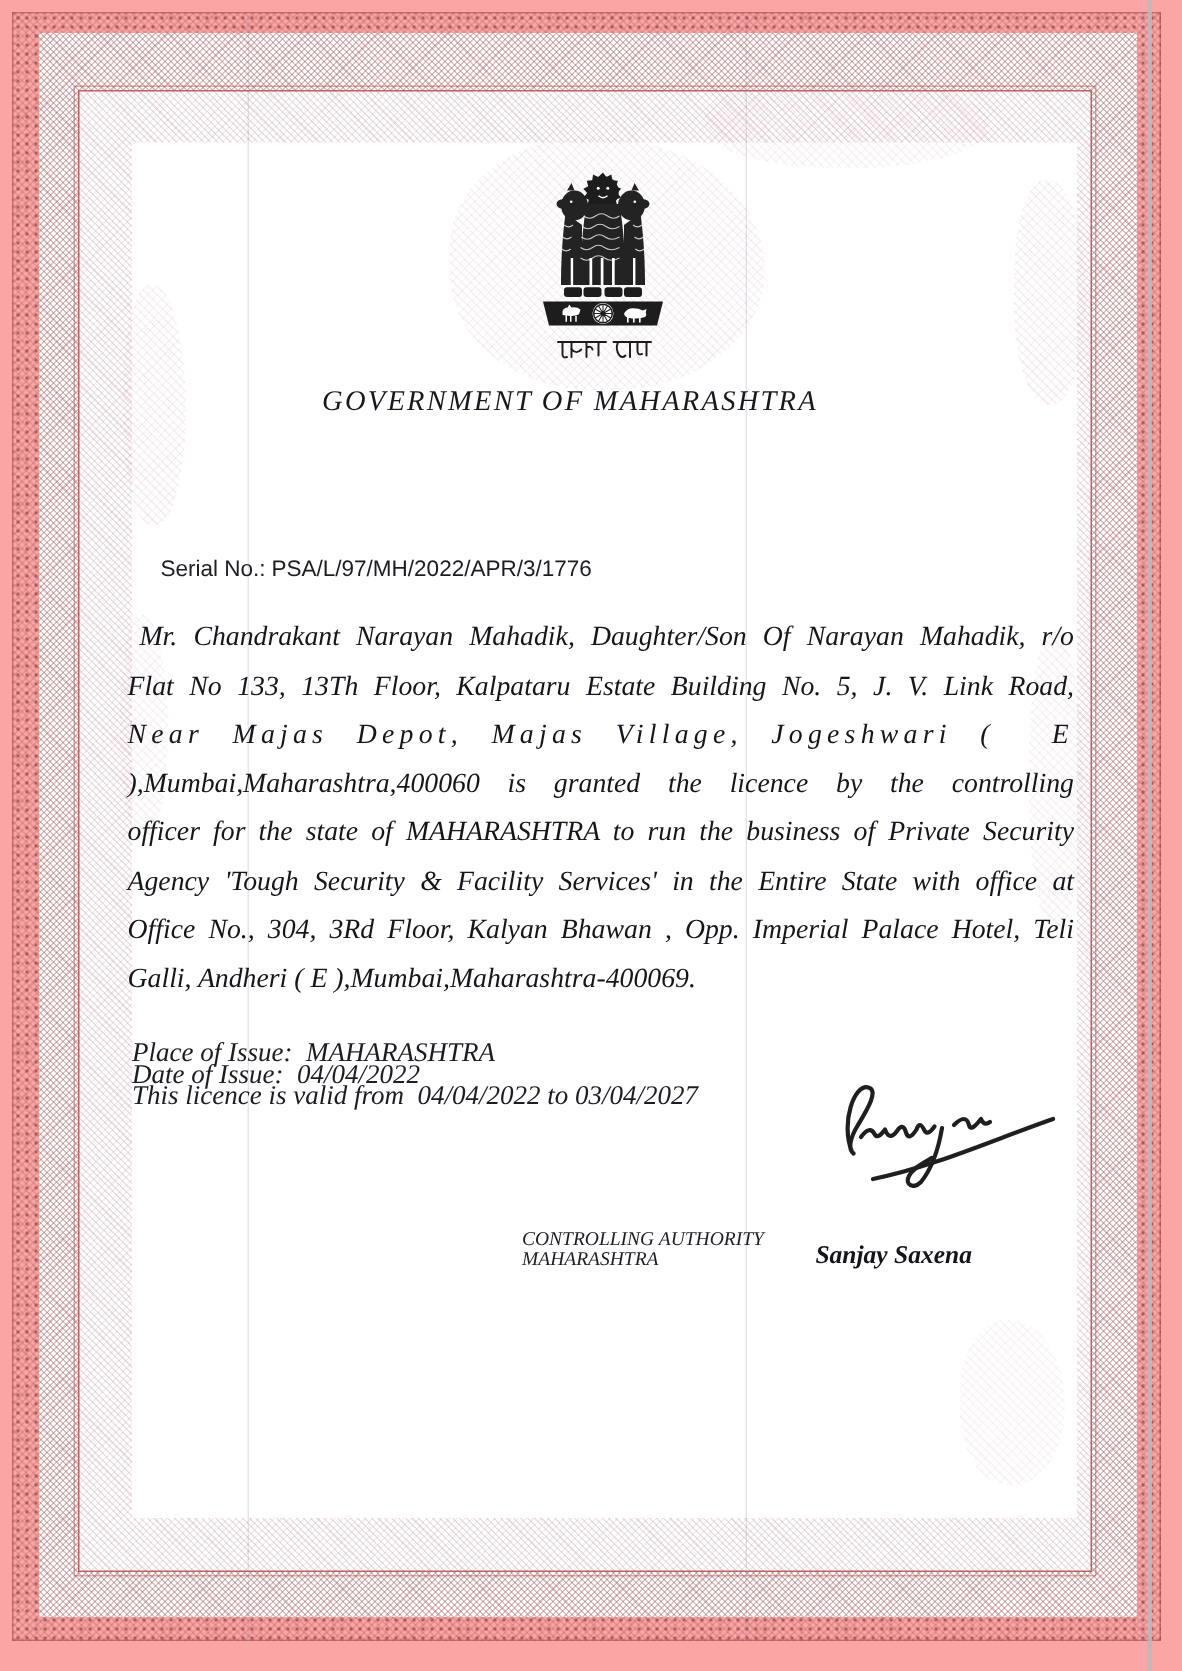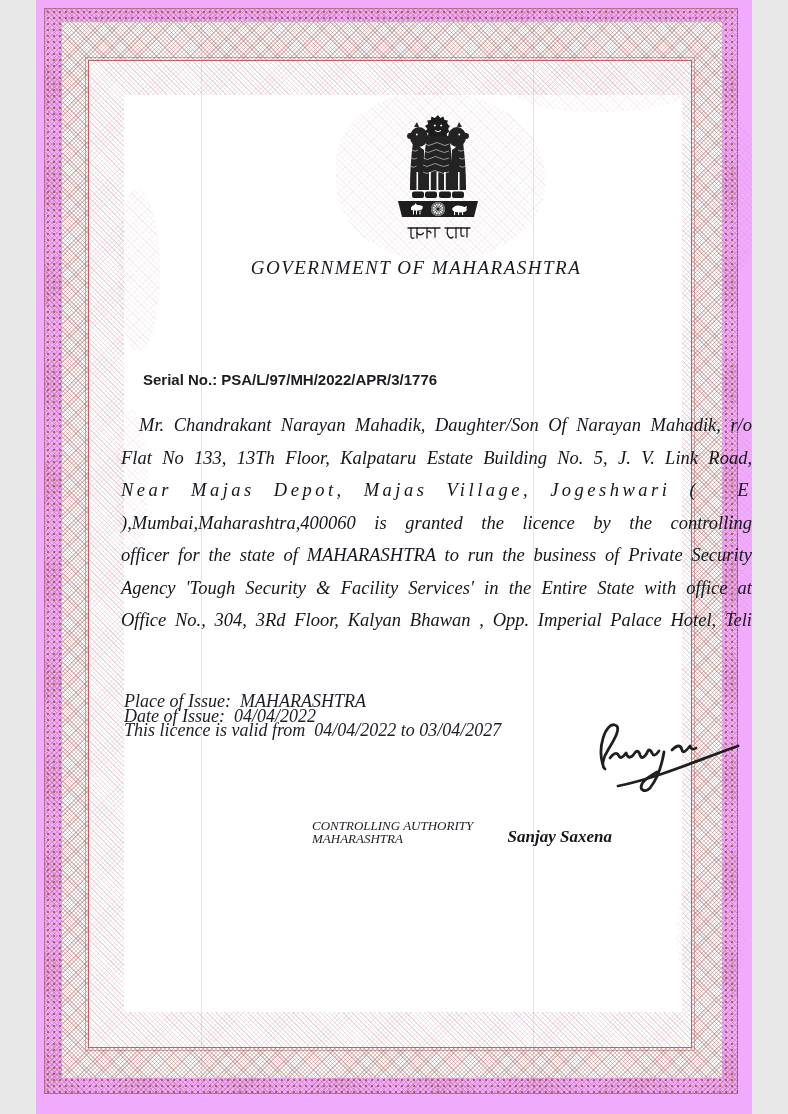--- a/index.html
+++ b/index.html
@@ -1,17 +1,17 @@
 <!DOCTYPE html>
 <html><head>
 <meta charset="utf-8">
 <style>
   html,body{margin:0;padding:0;background:#e8e8e8;}
   .page{
-    position:relative;width:716px;height:1114px;background:#f0abfc;
+    position:relative;width:788px;height:1114px;background:#fca5a5;
     font-family:"Liberation Serif", serif;color:#1a1a1a;overflow:hidden;
     margin:0 auto;
   }
   
   .lace-rim{
     position:absolute;top:8px;left:8px;right:14px;bottom:20px;
     background-image:
       radial-gradient(circle, rgba(151,72,72,0.75) 0 1.2px, rgba(151,72,72,0) 1.3px),
       repeating-linear-gradient(45deg, rgba(160,85,85,0.30) 0 1px, rgba(0,0,0,0) 1px 3.5px),
       repeating-linear-gradient(-45deg, rgba(160,85,85,0.30) 0 1px, rgba(0,0,0,0) 1px 3.5px);
@@ -59,32 +59,32 @@
     position:absolute;top:257px;left:55px;width:650px;text-align:center;
     font-style:italic;font-size:19px;letter-spacing:1.5px;color:#181820;
   }
   .licence-title{
     position:absolute;top:295px;left:85px;width:640px;text-align:center;
     font-style:italic;font-weight:bold;font-size:21px;line-height:21.5px;
     letter-spacing:0.3px;color:#14141c;
   }
   .serial{
     position:absolute;top:371px;left:107px;
-    font-family:"Liberation Sans", sans-serif;font-weight:bold;font-size:15px;color:#1c1c22;
+    font-family:"Liberation Sans", sans-serif;font-weight:normal;font-size:15px;color:#1c1c22;
   }
   .serial span{margin-right:4px;}
   .body-text{
     position:absolute;top:409px;left:85px;width:631px;
     font-style:italic;font-size:18.5px;color:#15151c;
   }
   .body-line{
     height:32.5px;line-height:32.5px;
     text-align:justify;text-align-last:justify;
   }
-  .body-line.indent{text-indent:8px;padding-left:10px;}
+  .body-line.indent{text-indent:8px;}
   .body-line.spread{letter-spacing:3.5px;font-style:italic;}
   .body-line.last{text-align-last:left;}
   .issue{
     position:absolute;top:694px;left:88px;
     font-style:italic;font-size:18px;line-height:14.6px;color:#1c1c24;
   }
   .sig-script{position:absolute;left:552px;top:710px;width:156px;height:84px;}
   .sig-name{
     position:absolute;top:788px;right:140px;width:260px;text-align:right;
     font-style:italic;font-weight:bold;font-size:17px;color:#14141a;margin-top:39px;
@@ -196,20 +196,21 @@
   </div>
 
   <div class="body-text">
     <div class="body-line indent">Mr. Chandrakant Narayan Mahadik, Daughter/Son Of Narayan Mahadik, r/o</div>
     <div class="body-line">Flat No 133, 13Th Floor, Kalpataru Estate Building No. 5, J. V. Link Road,</div>
     <div class="body-line spread">Near Majas Depot, Majas Village, Jogeshwari (&nbsp; E</div>
     <div class="body-line">),Mumbai,Maharashtra,400060 is granted the licence by the controlling</div>
     <div class="body-line">officer for the state of MAHARASHTRA to run the business of Private Security</div>
     <div class="body-line">Agency 'Tough Security &amp; Facility Services' in the Entire State with office at</div>
     <div class="body-line">Office No., 304, 3Rd Floor, Kalyan Bhawan , Opp. Imperial Palace Hotel, Teli</div>
+    <div class="body-line last">Galli, Andheri ( E ),Mumbai,Maharashtra-400069.</div>
   </div>
 
   <div class="issue">
     <div>Place of Issue:&nbsp; MAHARASHTRA</div>
     <div>Date of Issue:&nbsp; 04/04/2022</div>
     <div>This licence is valid from&nbsp; 04/04/2022 to 03/04/2027</div>
   </div>
 
   <svg class="sig-script" viewBox="0 0 156 84">
     <g stroke="#141414" stroke-width="2.8" fill="none" stroke-linecap="round" stroke-linejoin="round" opacity="0.95">

